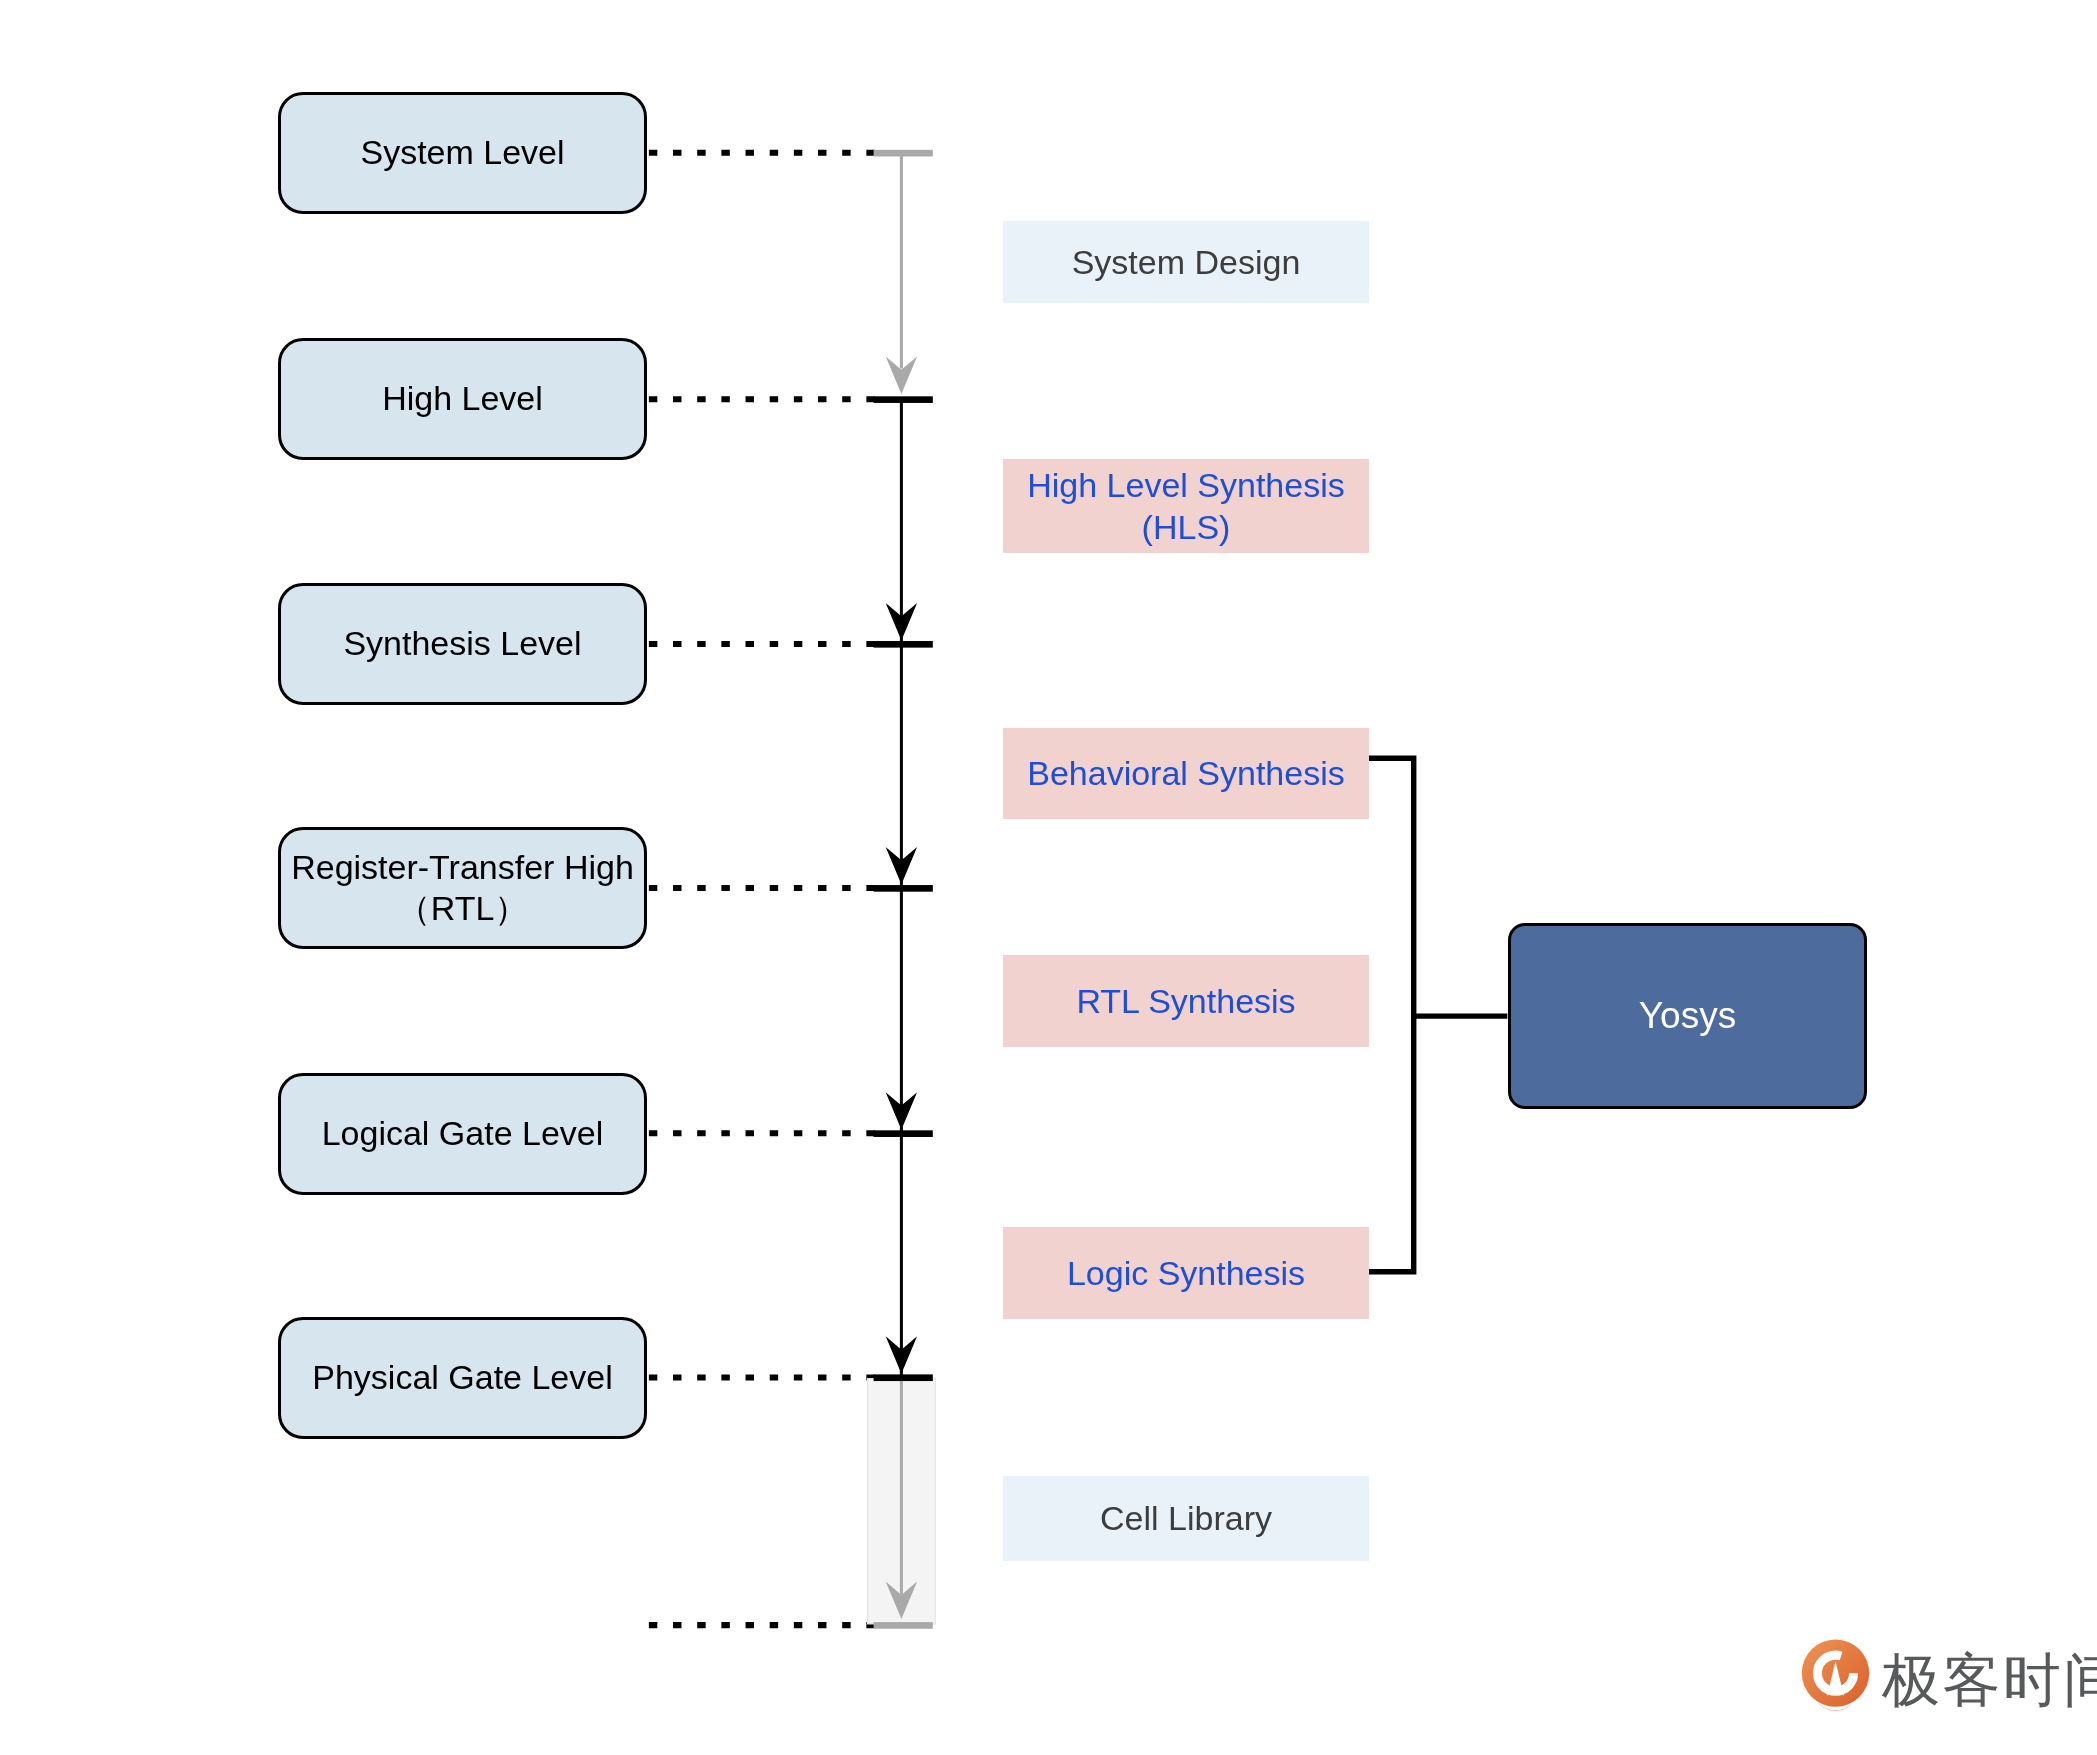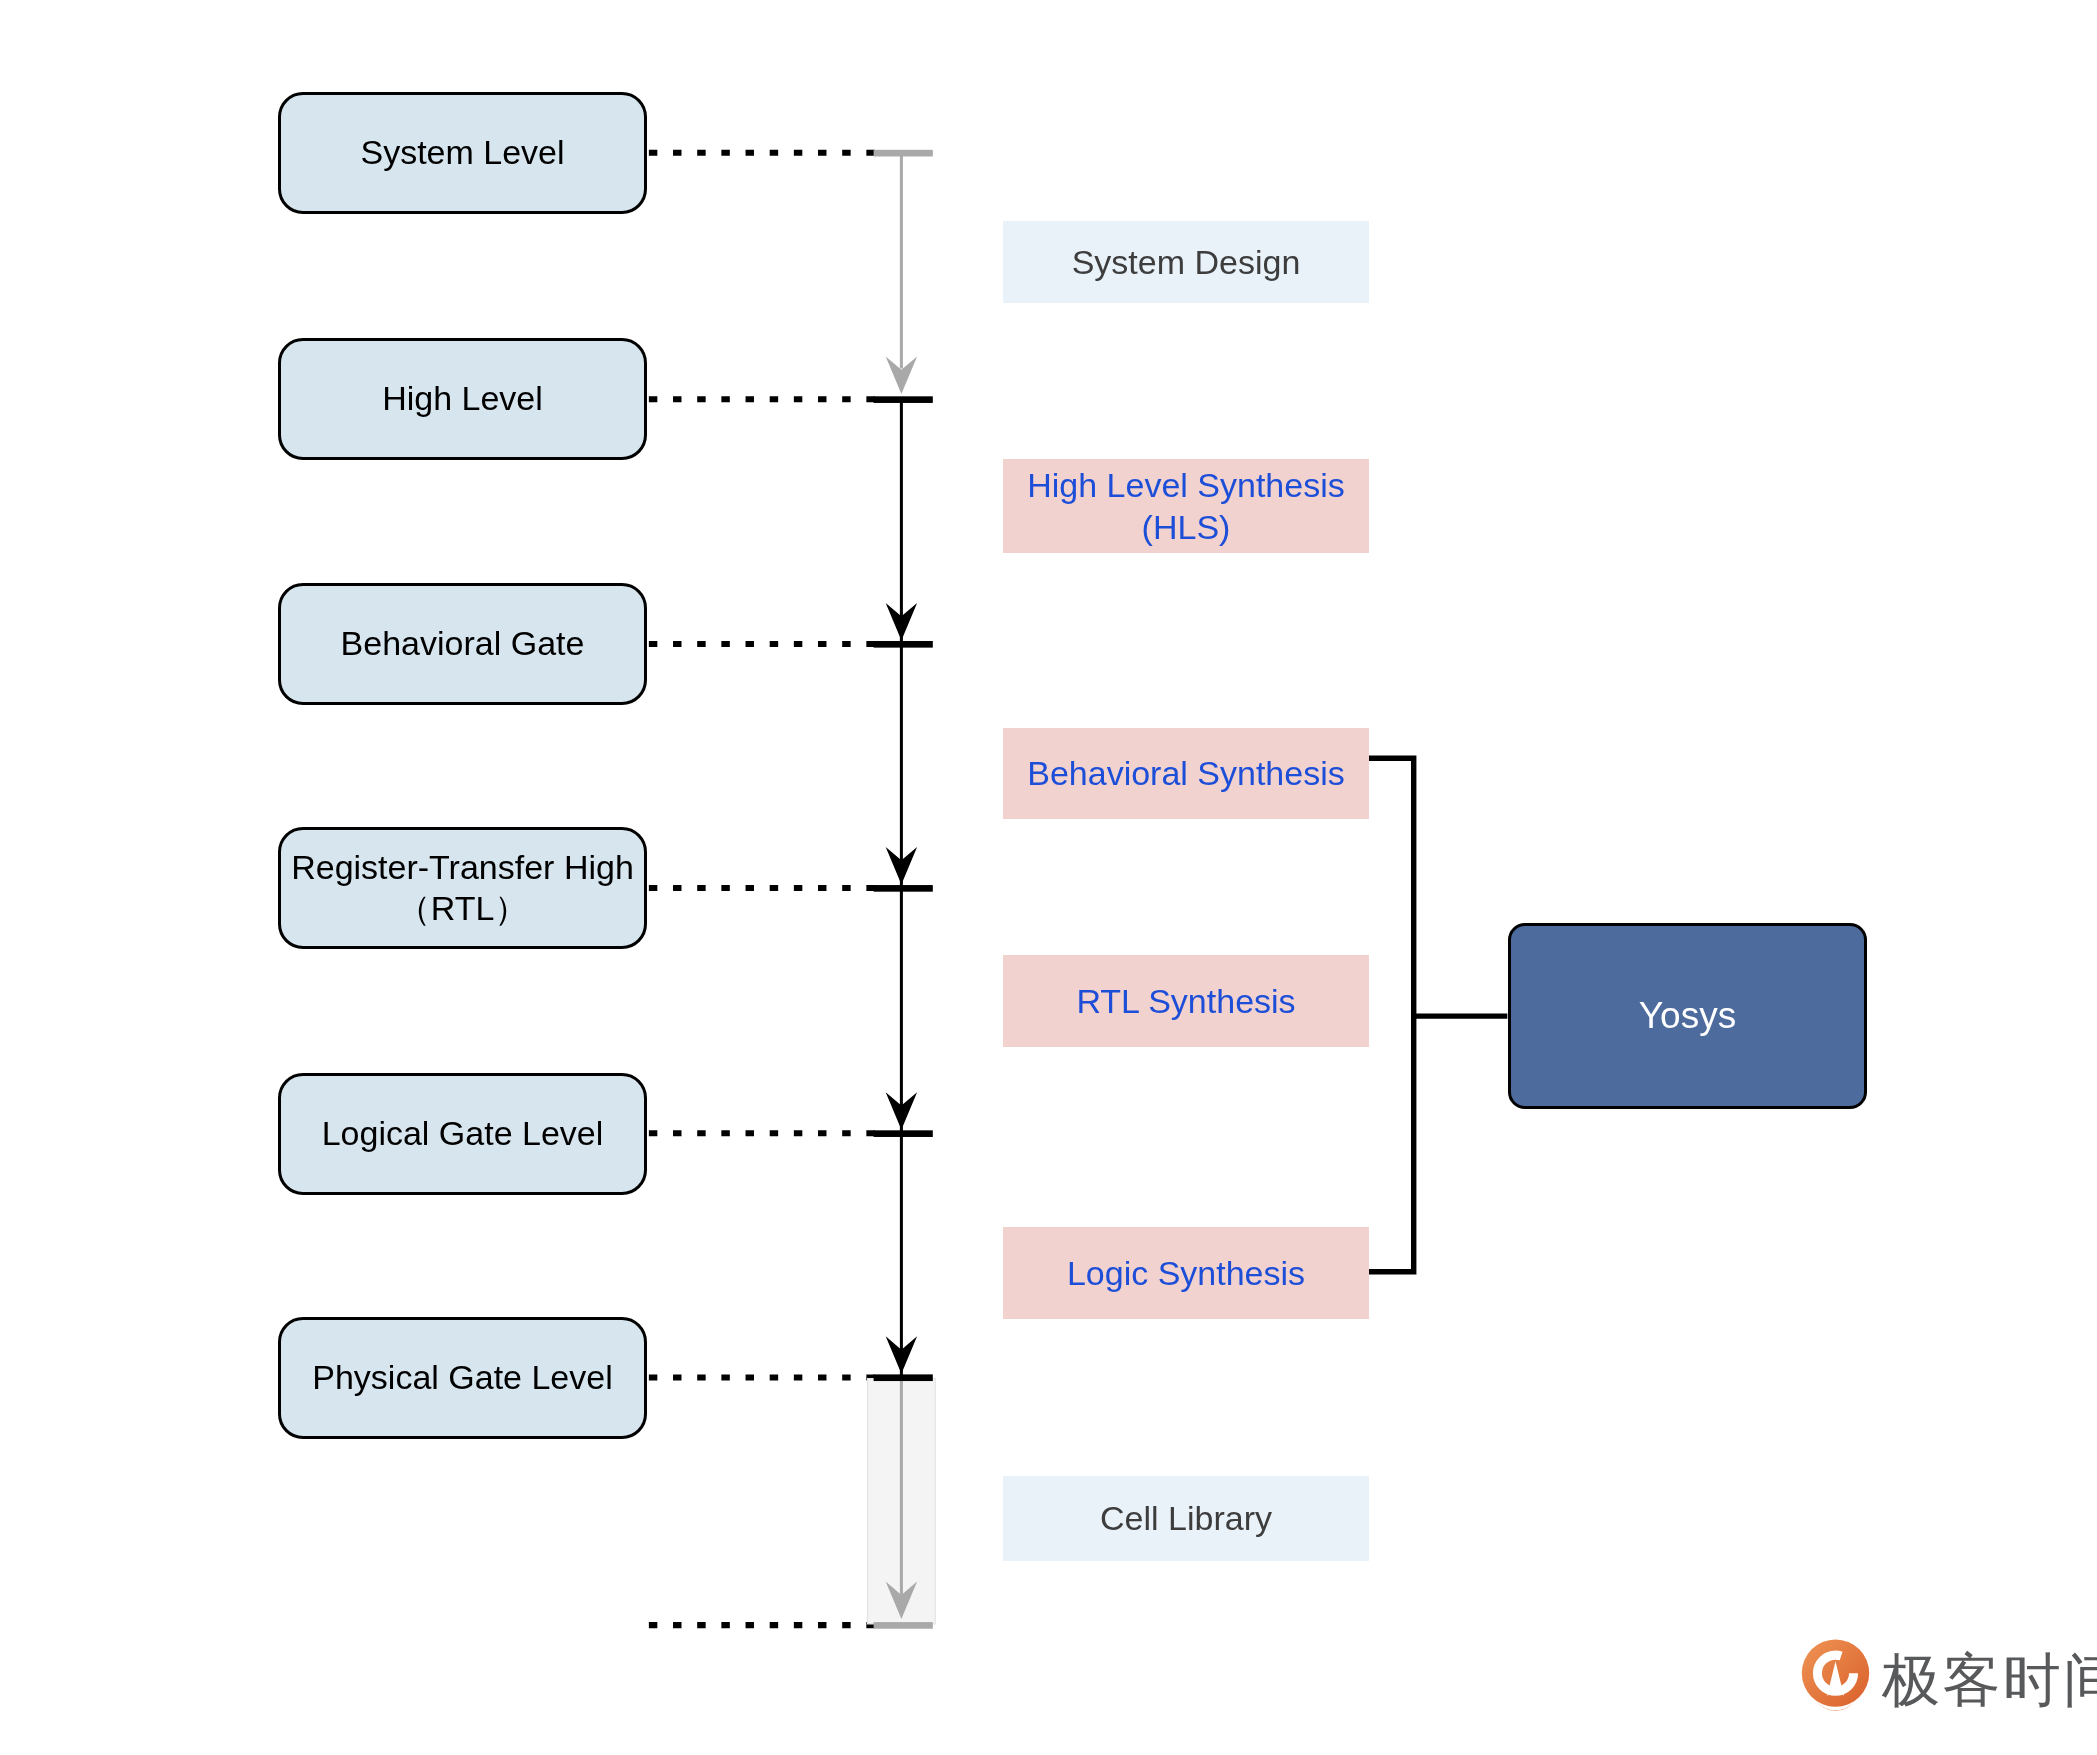--- a/index.html
+++ b/index.html
@@ -94,21 +94,21 @@
     <line class="bracket" x1="2340" y1="1682" x2="2495" y2="1682"></line>
   </svg>
 
   <div class="level-box" style="top:92px">
       <span>System Level</span>
     </div>
   <div class="level-box" style="top:338px">
       <span>High Level</span>
     </div>
   <div class="level-box" style="top:583px">
-      <span>Behavioral Gate</span>
+      <span>Synthesis Level</span>
     </div>
   <div class="level-box" style="top:827px">
       <span>Register-Transfer High（RTL）</span>
     </div>
   <div class="level-box" style="top:1073px">
       <span>Logical Gate Level</span>
     </div>
   <div class="level-box" style="top:1317px">
       <span>Physical Gate Level</span>
     </div>

